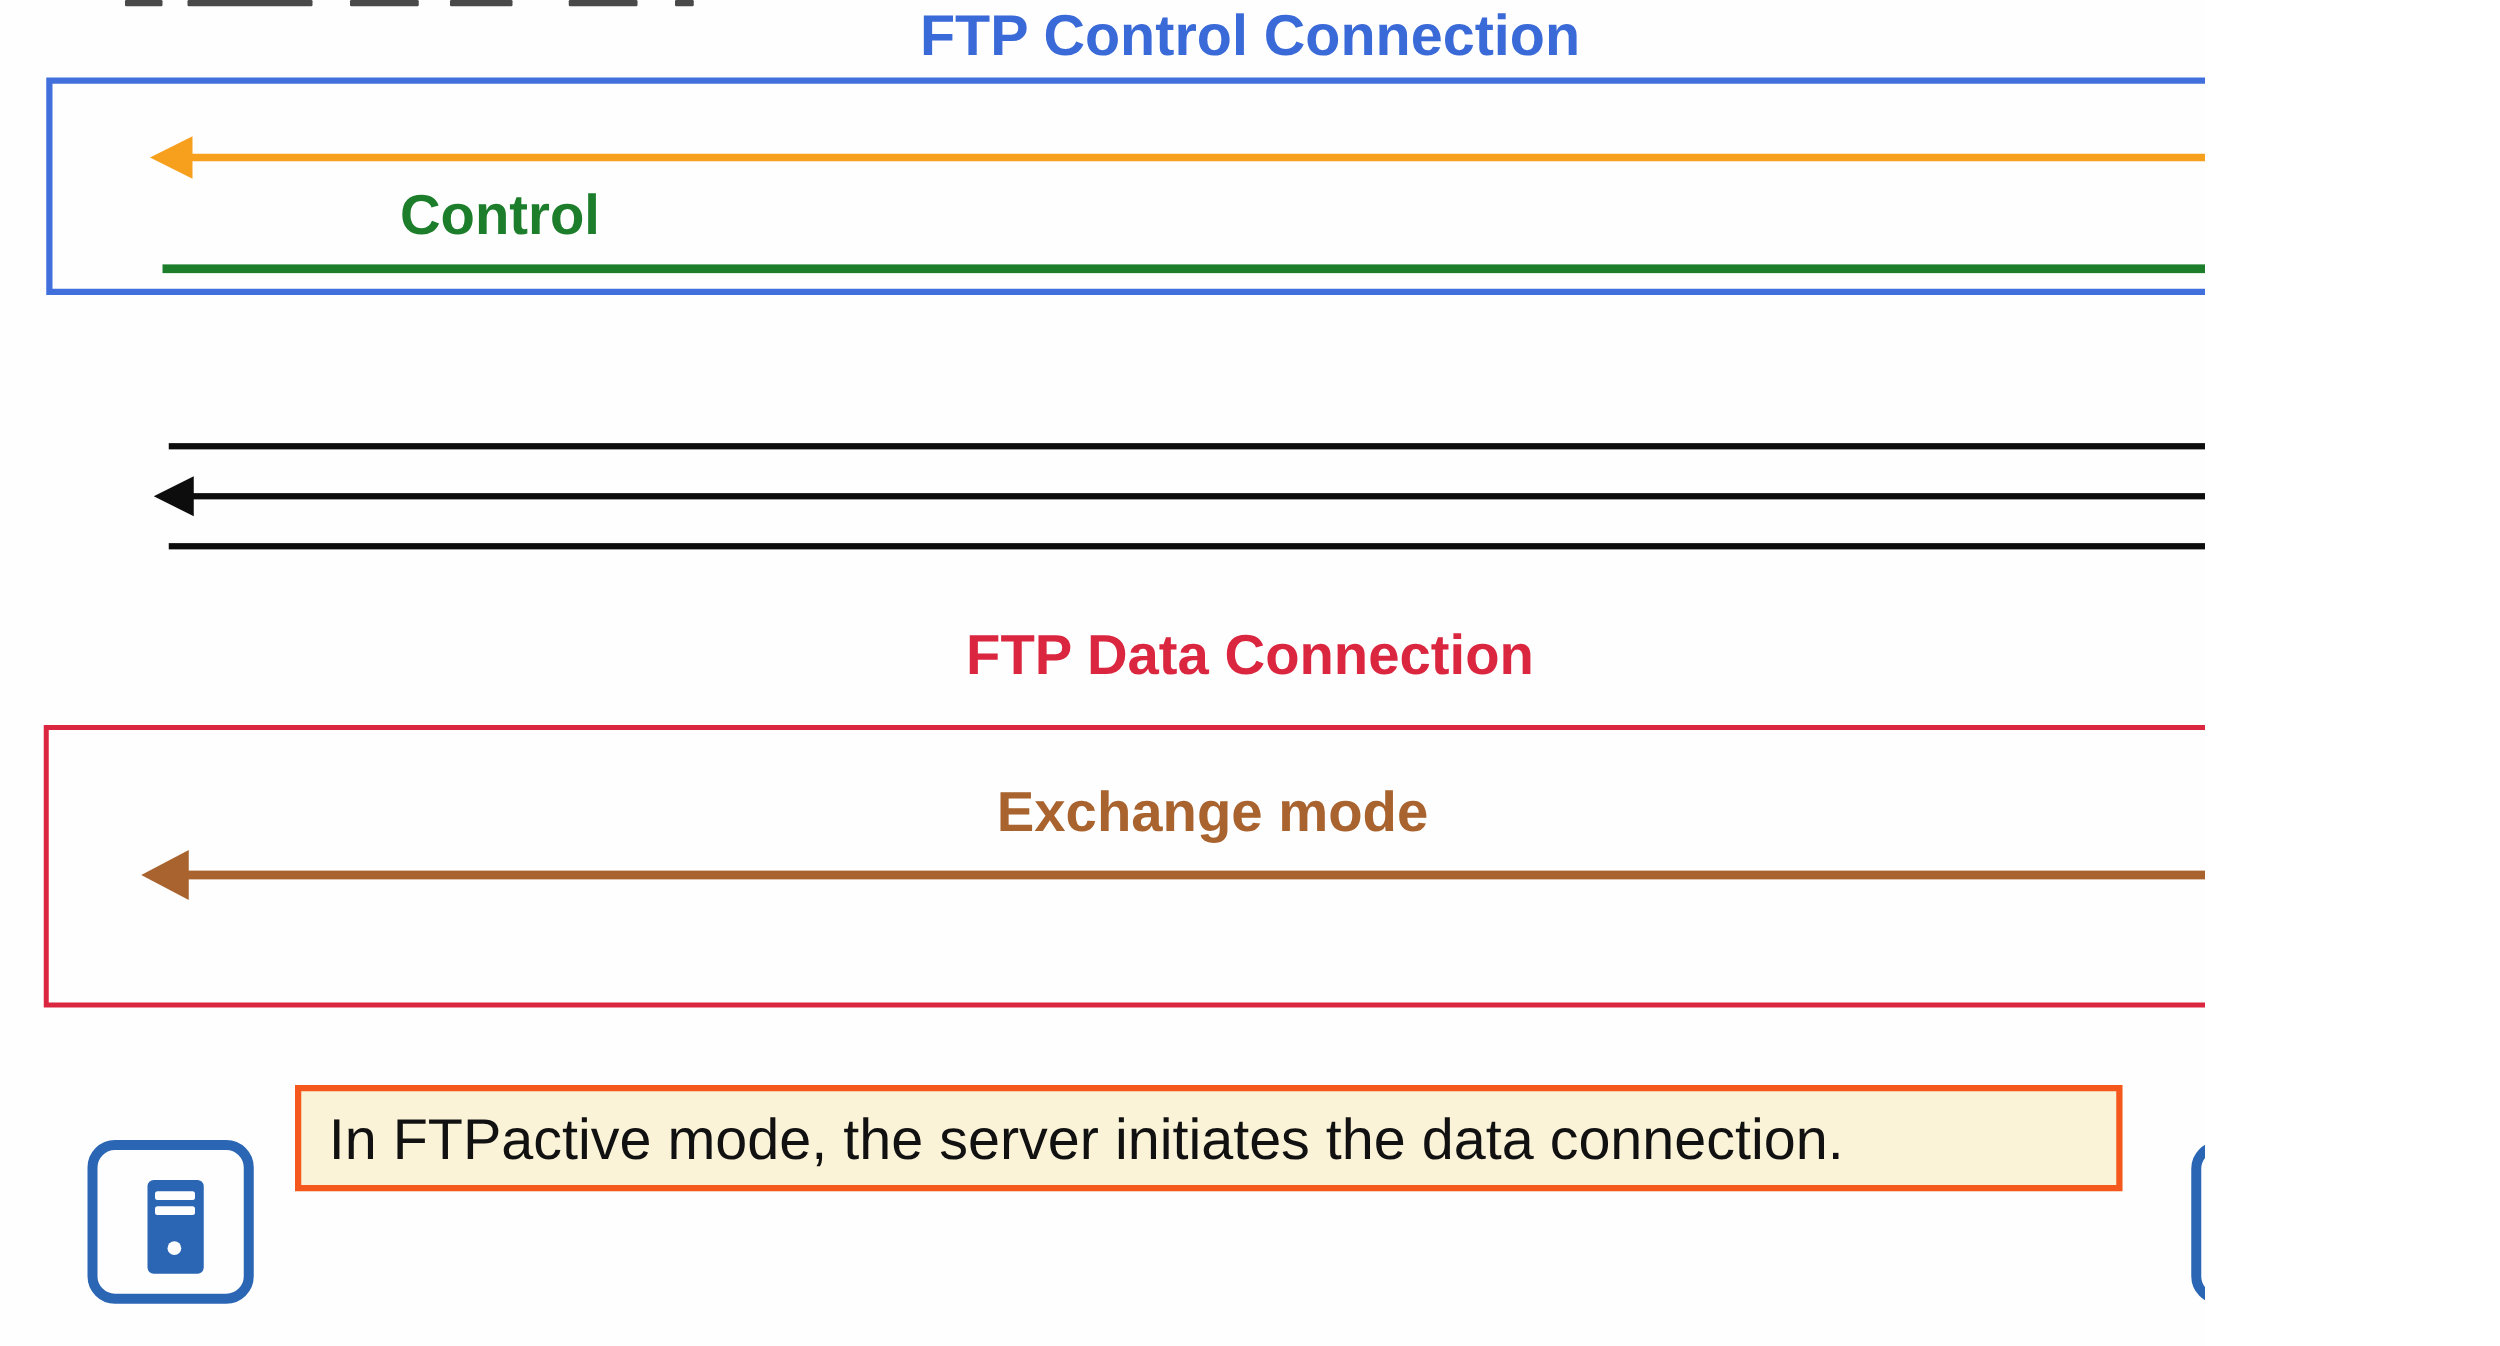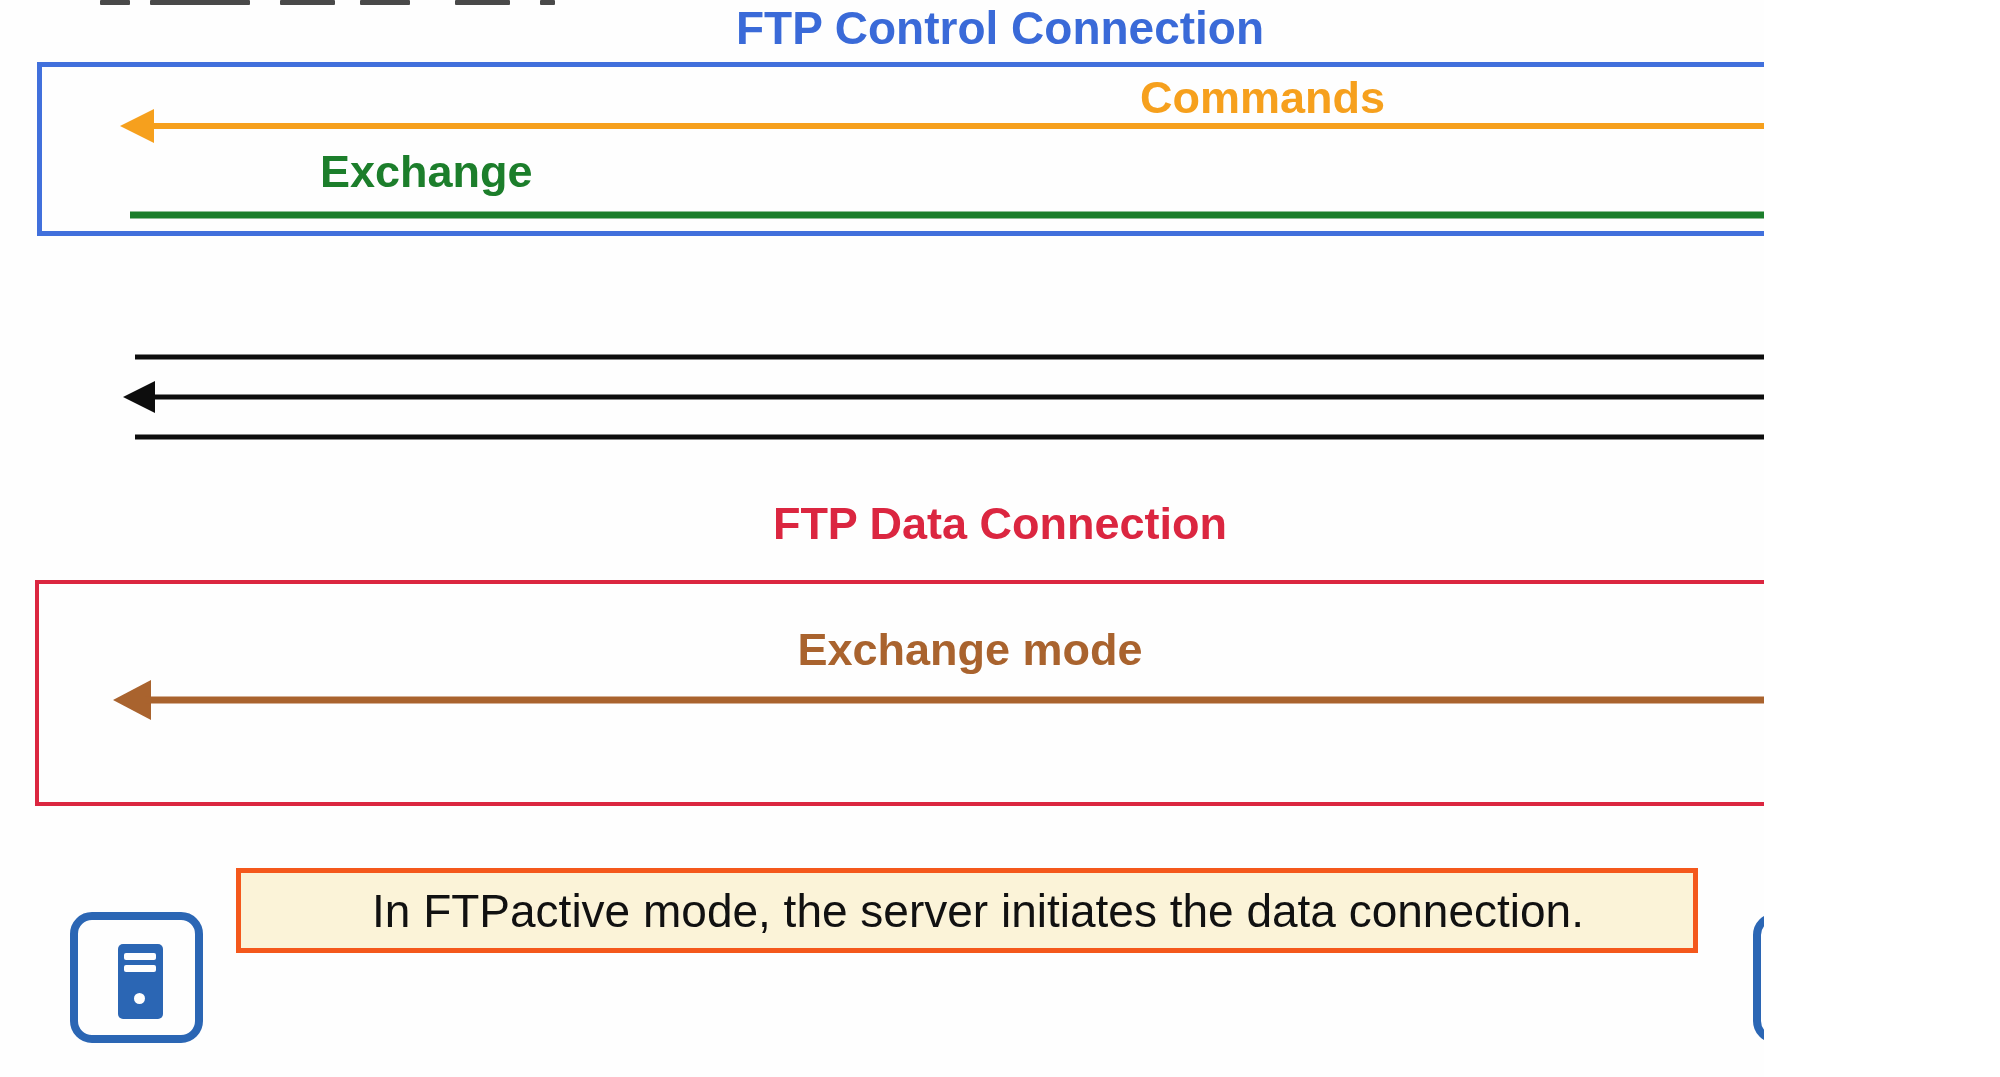--- a/index.html
+++ b/index.html
@@ -13,21 +13,21 @@
   }
   .lbl{position:absolute;white-space:nowrap;line-height:1.05;}
   .center{left:0;width:2000px;text-align:center;}
   .title-top{top:4px;font-size:46px;font-weight:bold;color:var(--title-blue);}
   .lbl-commands{left:1140px;top:74px;font-size:45px;font-weight:bold;color:var(--orange);}
   .lbl-replies{left:320px;top:148px;font-size:45px;font-weight:bold;color:var(--green);}
   .lbl-tcp{top:292px;font-size:45px;font-weight:normal;color:var(--red);}
   .lbl-data-title{top:500px;font-size:45px;font-weight:bold;color:var(--crimson);}
   .lbl-exchange{top:626px;width:1940px;left:0;text-align:center;font-size:45px;font-weight:bold;color:var(--brown);}
 
-  .box{position:absolute;box-sizing:border-box;background:transparent;justify-content:center;}
+  .box{position:absolute;box-sizing:border-box;background:transparent;}
   .control-box{left:37px;top:62px;width:1910px;height:174px;border:5px solid var(--box-blue);}
   .data-box{left:35px;top:580px;width:1927px;height:226px;border:4px solid var(--crimson);}
 
   .arrow{position:absolute;}
   .arrow .shaft{position:absolute;top:50%;transform:translateY(-50%);}
   .arrow .head{position:absolute;width:0;height:0;top:50%;transform:translateY(-50%);}
 
   .arr-commands{left:120px;top:109px;width:1697px;height:34px;}
   .arr-commands .shaft{left:30px;right:0;height:6px;background:var(--orange);}
   .arr-commands .head{left:0;border-top:17px solid transparent;border-bottom:17px solid transparent;border-right:34px solid var(--orange);}
@@ -80,27 +80,26 @@
   <div class="remnant r2"></div>
   <div class="remnant r3"></div>
   <div class="remnant r4"></div>
   <div class="remnant r5"></div>
   <div class="remnant r6"></div>
 
   <div class="lbl center title-top">FTP Control Connection</div>
 
   <div class="box control-box"></div>
 
-  <div class="lbl lbl-commands">Commands</div>
   <div class="arrow arr-commands">
     <div class="head"></div>
     <div class="shaft"></div>
   </div>
 
-  <div class="lbl lbl-replies">Exchange</div>
+  <div class="lbl lbl-replies">Control</div>
   <div class="arrow arr-replies">
     <div class="shaft"></div>
     <div class="head"></div>
   </div>
 
   <div class="arrow arr-tcp1">
     <div class="shaft"></div>
     <div class="head"></div>
   </div>
   <div class="arrow arr-tcp2">

